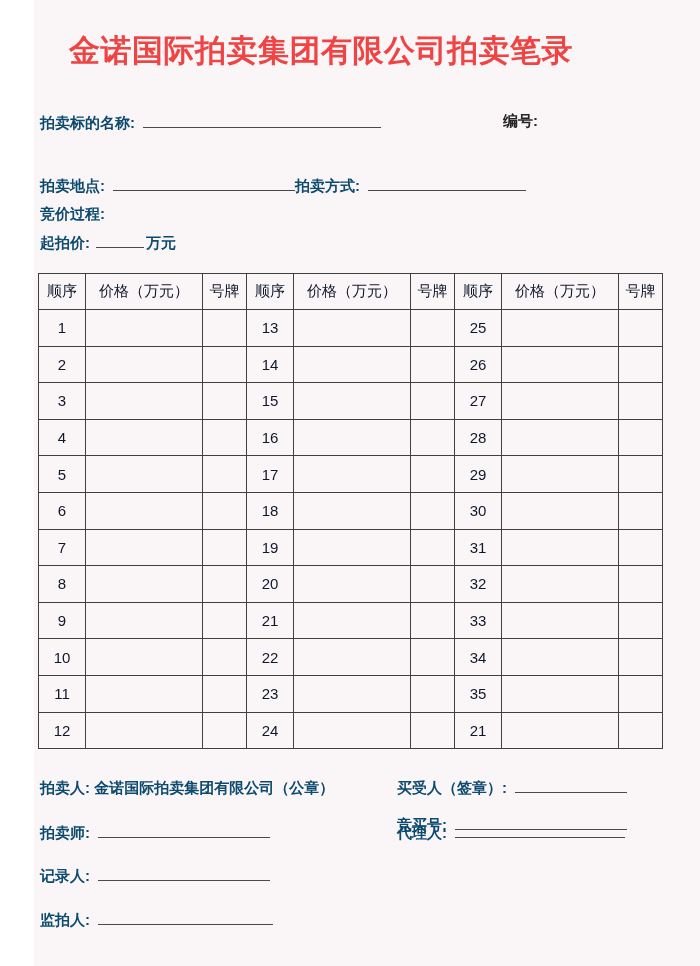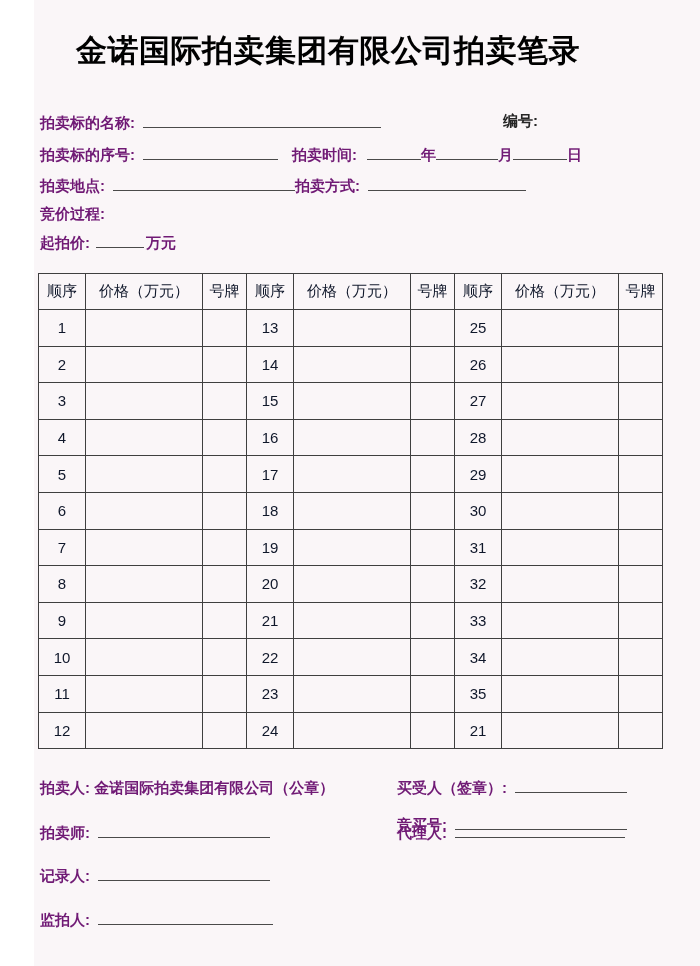--- a/index.html
+++ b/index.html
@@ -12,25 +12,25 @@
   }
   .scan {
     position:relative; width:700px; height:966px; background:#ffffff;
   }
   .paper {
     position:absolute; left:34px; top:0; width:666px; height:966px;
     background:#faf6f8;
   }
   .abs { position:absolute; white-space:nowrap; }
   .doc-title {
-    left:76px; top:30px;
-    font-size:31px; font-weight:bold; color:#000000; letter-spacing:0.5px;font-family:Liberation Serif, serif;
+    left:69px; top:30px;
+    font-size:31px; font-weight:bold; color:#ef4444; letter-spacing:0.5px;font-family:Liberation Serif, serif;
   }
   .doc-number { left:503px; top:84px; font-size:15px; font-weight:bold;margin-top:28px; }
-  .fline { font-size:15px; font-weight:bold; color:#701a75; }
+  .fline { font-size:15px; font-weight:bold; color:#0c4a6e; }
   .u {
     display:inline-block; height:14px;
     border-bottom:1.5px solid #4a4a4a;
     vertical-align:baseline;
     font-weight:normal;
   }
   .l1 { left:40px; top:114px; }
   .l2 { left:40px; top:146px; }
   .l3 { left:40px; top:177px; }
   .l4 { left:40px; top:205px; }
@@ -73,23 +73,20 @@
   <div class="paper"></div>
 
   <h1 class="abs doc-title">金诺国际拍卖集团有限公司拍卖笔录</h1>
 
   <div class="abs doc-number">编号:</div>
 
   <div class="abs fline l1">
     <span>拍卖标的名称:</span><span class="u gap8" style="width:238px"></span>
   </div>
 
-  <div class="abs fline l2">
-    <span>拍卖标的序号:</span><span class="u gap8" style="width:135px"></span><span class="gap14">拍卖时间:</span><span class="u gap10" style="width:54px"></span><span>年</span><span class="u" style="width:62px"></span><span>月</span><span class="u" style="width:54px"></span><span>日</span>
-  </div>
 
   <div class="abs fline l3">
     <span>拍卖地点:</span><span class="u gap8" style="width:182px"></span><span>拍卖方式:</span><span class="u gap8" style="width:158px"></span>
   </div>
 
   <div class="abs fline l4">
     <span>竞价过程:</span>
   </div>
 
   <div class="abs fline l5">

